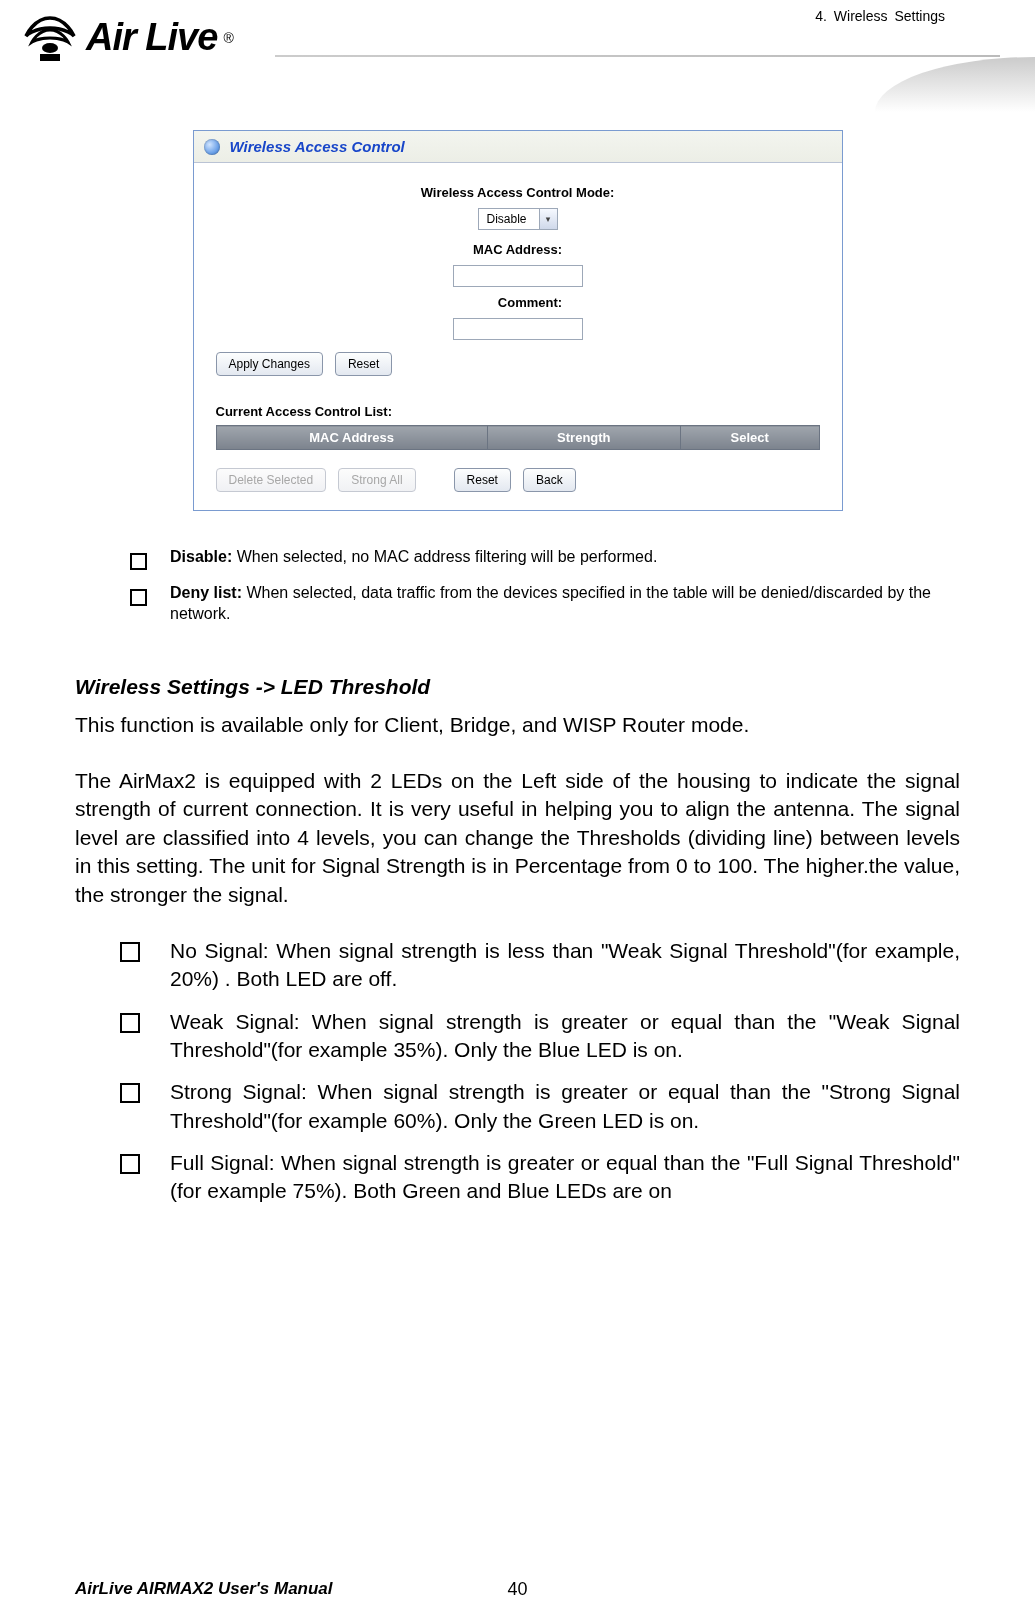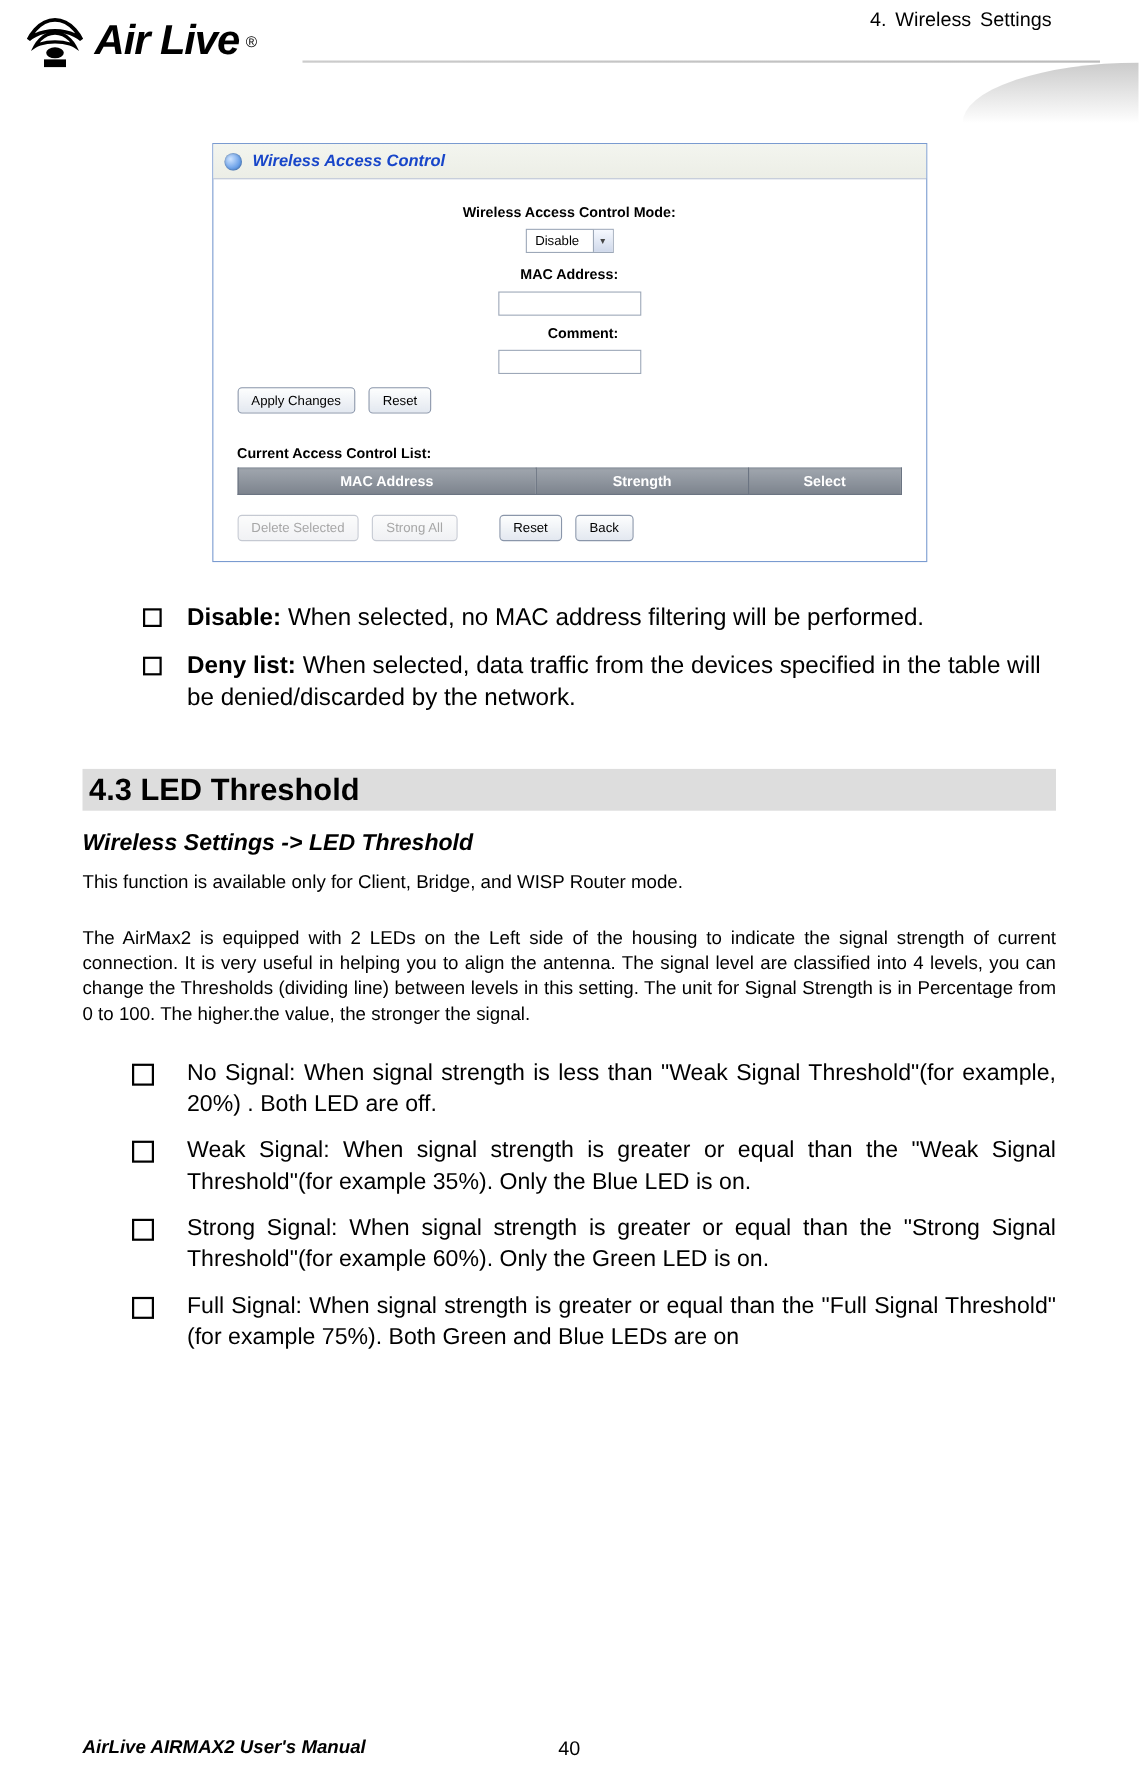--- a/index.html
+++ b/index.html
@@ -42,23 +42,23 @@
     font-weight: bold;
     font-style: italic;
     letter-spacing: -1px;
   }
   .logo-reg {
     font-size: 14px;
     vertical-align: super;
   }
   .header-right {
     position: absolute;
-    right: 4px;
+    right: 15px;
     top: 8px;
-    font-size: 18px;
+    font-size: 14px;
     word-spacing: 3px;
   }
   .header-divider {
     position: absolute;
     left: 200px;
     right: -40px;
     top: 55px;
     height: 2px;
     background: linear-gradient(to right, #ccc 0%, #bbb 100%);
   }
@@ -167,21 +167,21 @@
     padding:4px 0;
     text-align:center;
   }
   .sc-table th:first-child{ width:45%; }
   .sc-table th:nth-child(2){ width:32%; }
   .sc-bottom-row { display:flex; gap:12px; align-items:center; }
   .content-list {
     margin: 12px 0 50px 55px;
     padding: 0;
     list-style: none;
-    font-size: 22px;
+    font-size: 16px;
     line-height: 1.35;
   }
   .content-list li {
     position: relative;
     padding-left: 40px;
     margin-bottom: 14px;
     text-align: left;
   }
   .content-list li::before {
     content: "";
@@ -198,21 +198,21 @@
     font-weight: bold;
     margin-bottom: 18px;
   }
   .breadcrumb {
     font-weight: bold;
     font-style: italic;
     font-size: 21px;
     margin-bottom: 12px;
   }
   .para {
-    font-size: 17px;
+    font-size: 21px;
     line-height: 1.35;
     margin-bottom: 28px;
     text-align: justify;
   }
   .signal-list {
     margin: 0 0 30px 45px;
     padding: 0;
     list-style: none;
     font-size: 21px;
     line-height: 1.35;
@@ -314,21 +314,20 @@
 
   <ul class="content-list">
     <li>
       <span class="bold">Disable:</span><span> When selected, no MAC address filtering will be performed.</span>
     </li>
     <li>
       <span class="bold">Deny list:</span><span> When selected, data traffic from the devices specified in the table will be denied/discarded by the network.</span>
     </li>
   </ul>
 
-  <div class="section-title-bar">4.3 LED  Threshold</div>
   <div class="breadcrumb">Wireless Settings -&gt; LED Threshold</div>
   <div class="para">This function is available only for Client, Bridge, and WISP Router mode.</div>
   <div class="para">The AirMax2 is equipped with 2 LEDs on the Left side of the housing to indicate the signal strength of current connection.   It is very useful in helping you to align the antenna.   The signal level are classified into 4 levels, you can change the Thresholds (dividing line) between levels in this setting.   The unit for Signal Strength is in Percentage from 0 to 100.   The higher.the value, the stronger the signal.</div>
 
   <ul class="signal-list">
     <li>
       <span class="bold">No Signal</span><span>: When signal strength is less than "Weak Signal Threshold"(for example, 20%) . Both LED are off.</span>
     </li>
     <li>
       <span class="bold">Weak Signal</span><span>: When signal strength is greater or equal than the "Weak Signal Threshold"(for example 35%).   Only the Blue LED is on.</span>

